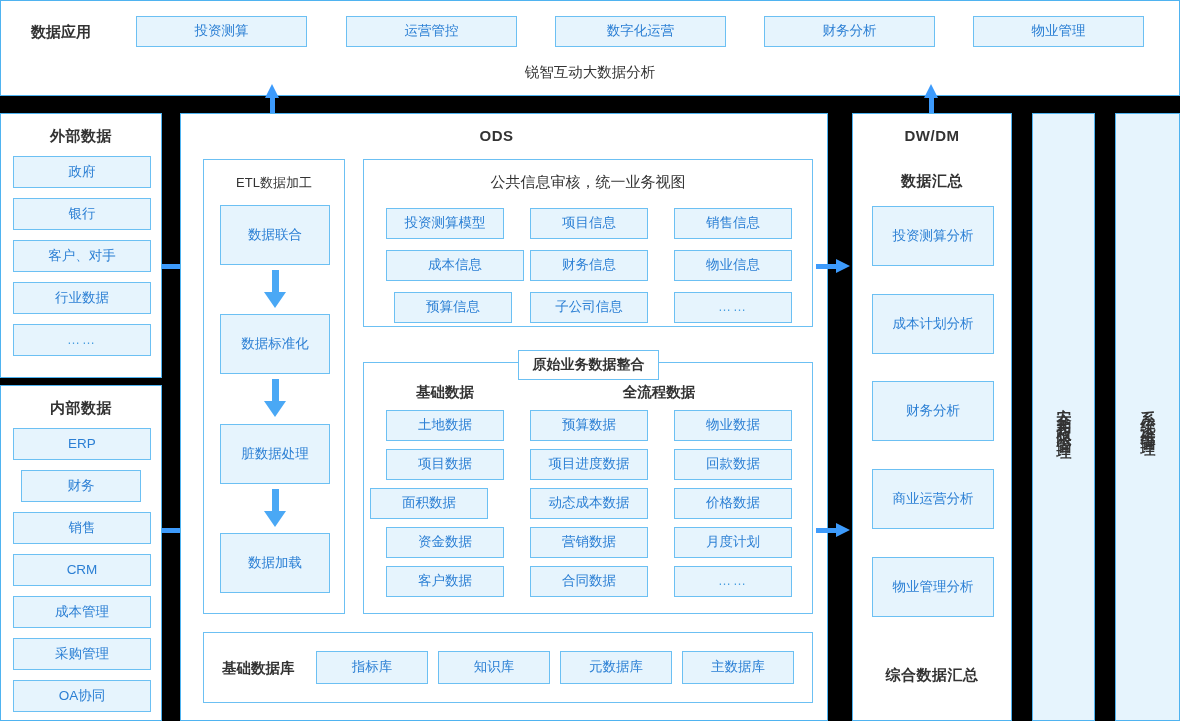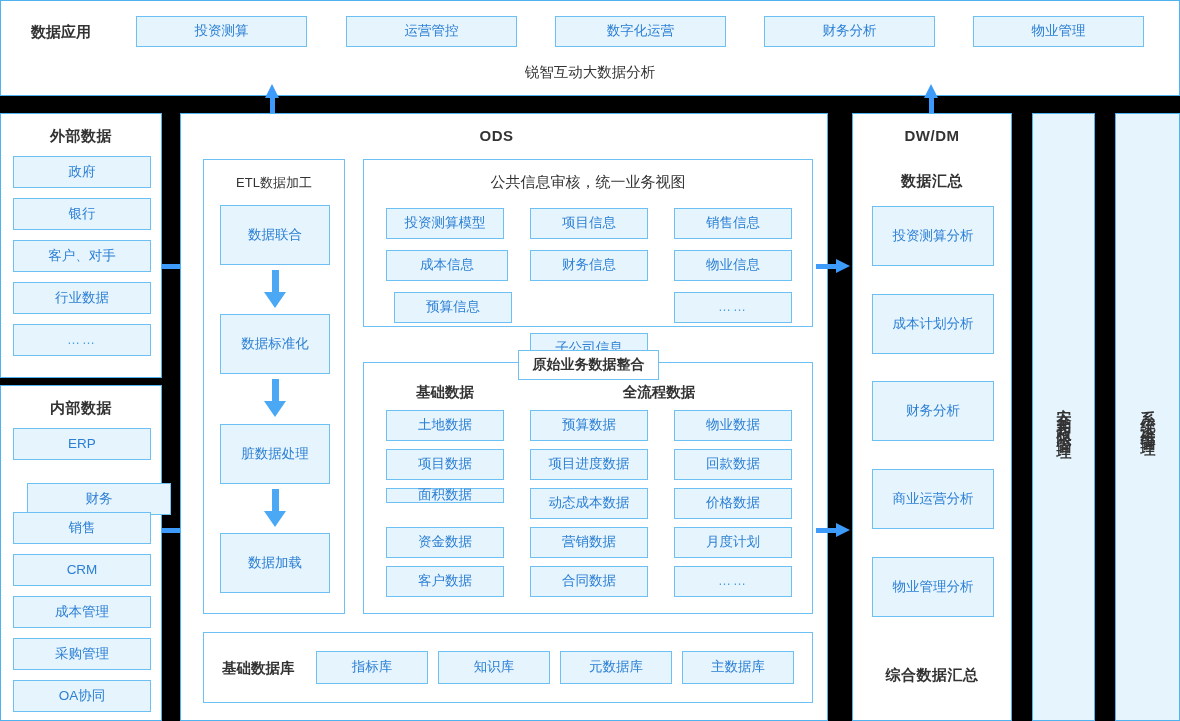--- a/index.html
+++ b/index.html
@@ -118,21 +118,21 @@
     <div class="chip" style="position:absolute; left:12px; top:42px; width:138px; height:32px;">政府</div>
     <div class="chip" style="position:absolute; left:12px; top:84px; width:138px; height:32px;">银行</div>
     <div class="chip" style="position:absolute; left:12px; top:168px; width:138px; height:32px;">行业数据</div>
     <div class="chip" style="position:absolute; left:12px; top:126px; width:138px; height:32px;">客户、对手</div>
     <div class="chip dots" style="position:absolute; left:12px; top:210px; width:138px; height:32px;">……</div>
   </div>
 
   <div class="panel" style="left:0; top:385px; width:162px; height:336px;">
     <div class="ttl" style="position:absolute; left:0; right:0; top:13px;">内部数据</div>
     <div class="chip" style="position:absolute; left:12px; top:42px; width:138px; height:32px;">ERP</div>
-    <div class="chip" style="position:absolute; left:26px; top:84px; width:144px; height:32px;margin-top:13px;">财务</div>
+    <div class="chip" style="position:absolute; left:20px; top:84px; width:120px; height:32px;">财务</div>
     <div class="chip" style="position:absolute; left:12px; top:126px; width:138px; height:32px;">销售</div>
     <div class="chip" style="position:absolute; left:12px; top:168px; width:138px; height:32px;">CRM</div>
     <div class="chip" style="position:absolute; left:12px; top:210px; width:138px; height:32px;">成本管理</div>
     <div class="chip" style="position:absolute; left:12px; top:252px; width:138px; height:32px;">采购管理</div>
     <div class="chip" style="position:absolute; left:12px; top:294px; width:138px; height:32px;">OA协同</div>
   </div>
 
   <div class="arrow-r" style="left:162px; top:259px; width:36px; height:15px;">
     <div class="shaft"></div>
       <div class="head"></div>
@@ -163,35 +163,35 @@
           <div class="head"></div>
       </div>
       <div class="chip" style="position:absolute; left:16px; top:373px; width:110px; height:60px;">数据加载</div>
     </div>
 
     <div class="subbox" style="left:182px; top:45px; width:450px; height:168px;">
       <div class="ttl-reg" style="position:absolute; left:0; right:0; top:13px; text-align:center; font-size:15px;">公共信息审核，统一业务视图</div>
       <div class="chip" style="position:absolute; left:22px; top:48px; width:118px; height:31px;">投资测算模型</div>
       <div class="chip" style="position:absolute; left:166px; top:48px; width:118px; height:31px;">项目信息</div>
       <div class="chip" style="position:absolute; left:310px; top:48px; width:118px; height:31px;">销售信息</div>
-      <div class="chip" style="position:absolute; left:22px; top:90px; width:122px; height:31px;">成本信息</div>
+      <div class="chip" style="position:absolute; left:22px; top:90px; width:138px; height:31px;">成本信息</div>
       <div class="chip" style="position:absolute; left:166px; top:90px; width:118px; height:31px;">财务信息</div>
       <div class="chip" style="position:absolute; left:310px; top:90px; width:118px; height:31px;">物业信息</div>
       <div class="chip" style="position:absolute; left:22px; top:132px; width:118px; height:31px;margin-left:8px;">预算信息</div>
-      <div class="chip" style="position:absolute; left:166px; top:132px; width:118px; height:31px;margin-top:41px;">子公司信息</div>
+      <div class="chip" style="position:absolute; left:166px; top:132px; width:118px; height:31px;">子公司信息</div>
       <div class="chip dots" style="position:absolute; left:310px; top:132px; width:118px; height:31px;">……</div>
     </div>
 
     <div class="subbox" style="left:182px; top:248px; width:450px; height:252px;">
       <div class="label-md" style="position:absolute; left:20px; top:20px; width:122px; text-align:center;">基础数据</div>
       <div class="label-md" style="position:absolute; left:160px; top:20px; width:270px; text-align:center;">全流程数据</div>
 
       <div class="chip" style="position:absolute; left:22px; top:47px; width:118px; height:31px;">土地数据</div>
       <div class="chip" style="position:absolute; left:22px; top:86px; width:118px; height:31px;">项目数据</div>
-      <div class="chip" style="position:absolute; left:22px; top:125px; width:118px; height:15px;">面积数据</div>
+      <div class="chip" style="position:absolute; left:6px; top:125px; width:118px; height:31px;">面积数据</div>
       <div class="chip" style="position:absolute; left:22px; top:164px; width:118px; height:31px;">资金数据</div>
       <div class="chip" style="position:absolute; left:22px; top:203px; width:118px; height:31px;">客户数据</div>
 
       <div class="chip" style="position:absolute; left:310px; top:47px; width:118px; height:31px;">物业数据</div>
       <div class="chip" style="position:absolute; left:166px; top:47px; width:118px; height:31px;">预算数据</div>
       <div class="chip" style="position:absolute; left:166px; top:86px; width:118px; height:31px;">项目进度数据</div>
       <div class="chip" style="position:absolute; left:310px; top:86px; width:118px; height:31px;">回款数据</div>
       <div class="chip" style="position:absolute; left:166px; top:125px; width:118px; height:31px;">动态成本数据</div>
       <div class="chip" style="position:absolute; left:310px; top:125px; width:118px; height:31px;">价格数据</div>
       <div class="chip" style="position:absolute; left:166px; top:164px; width:118px; height:31px;">营销数据</div>

